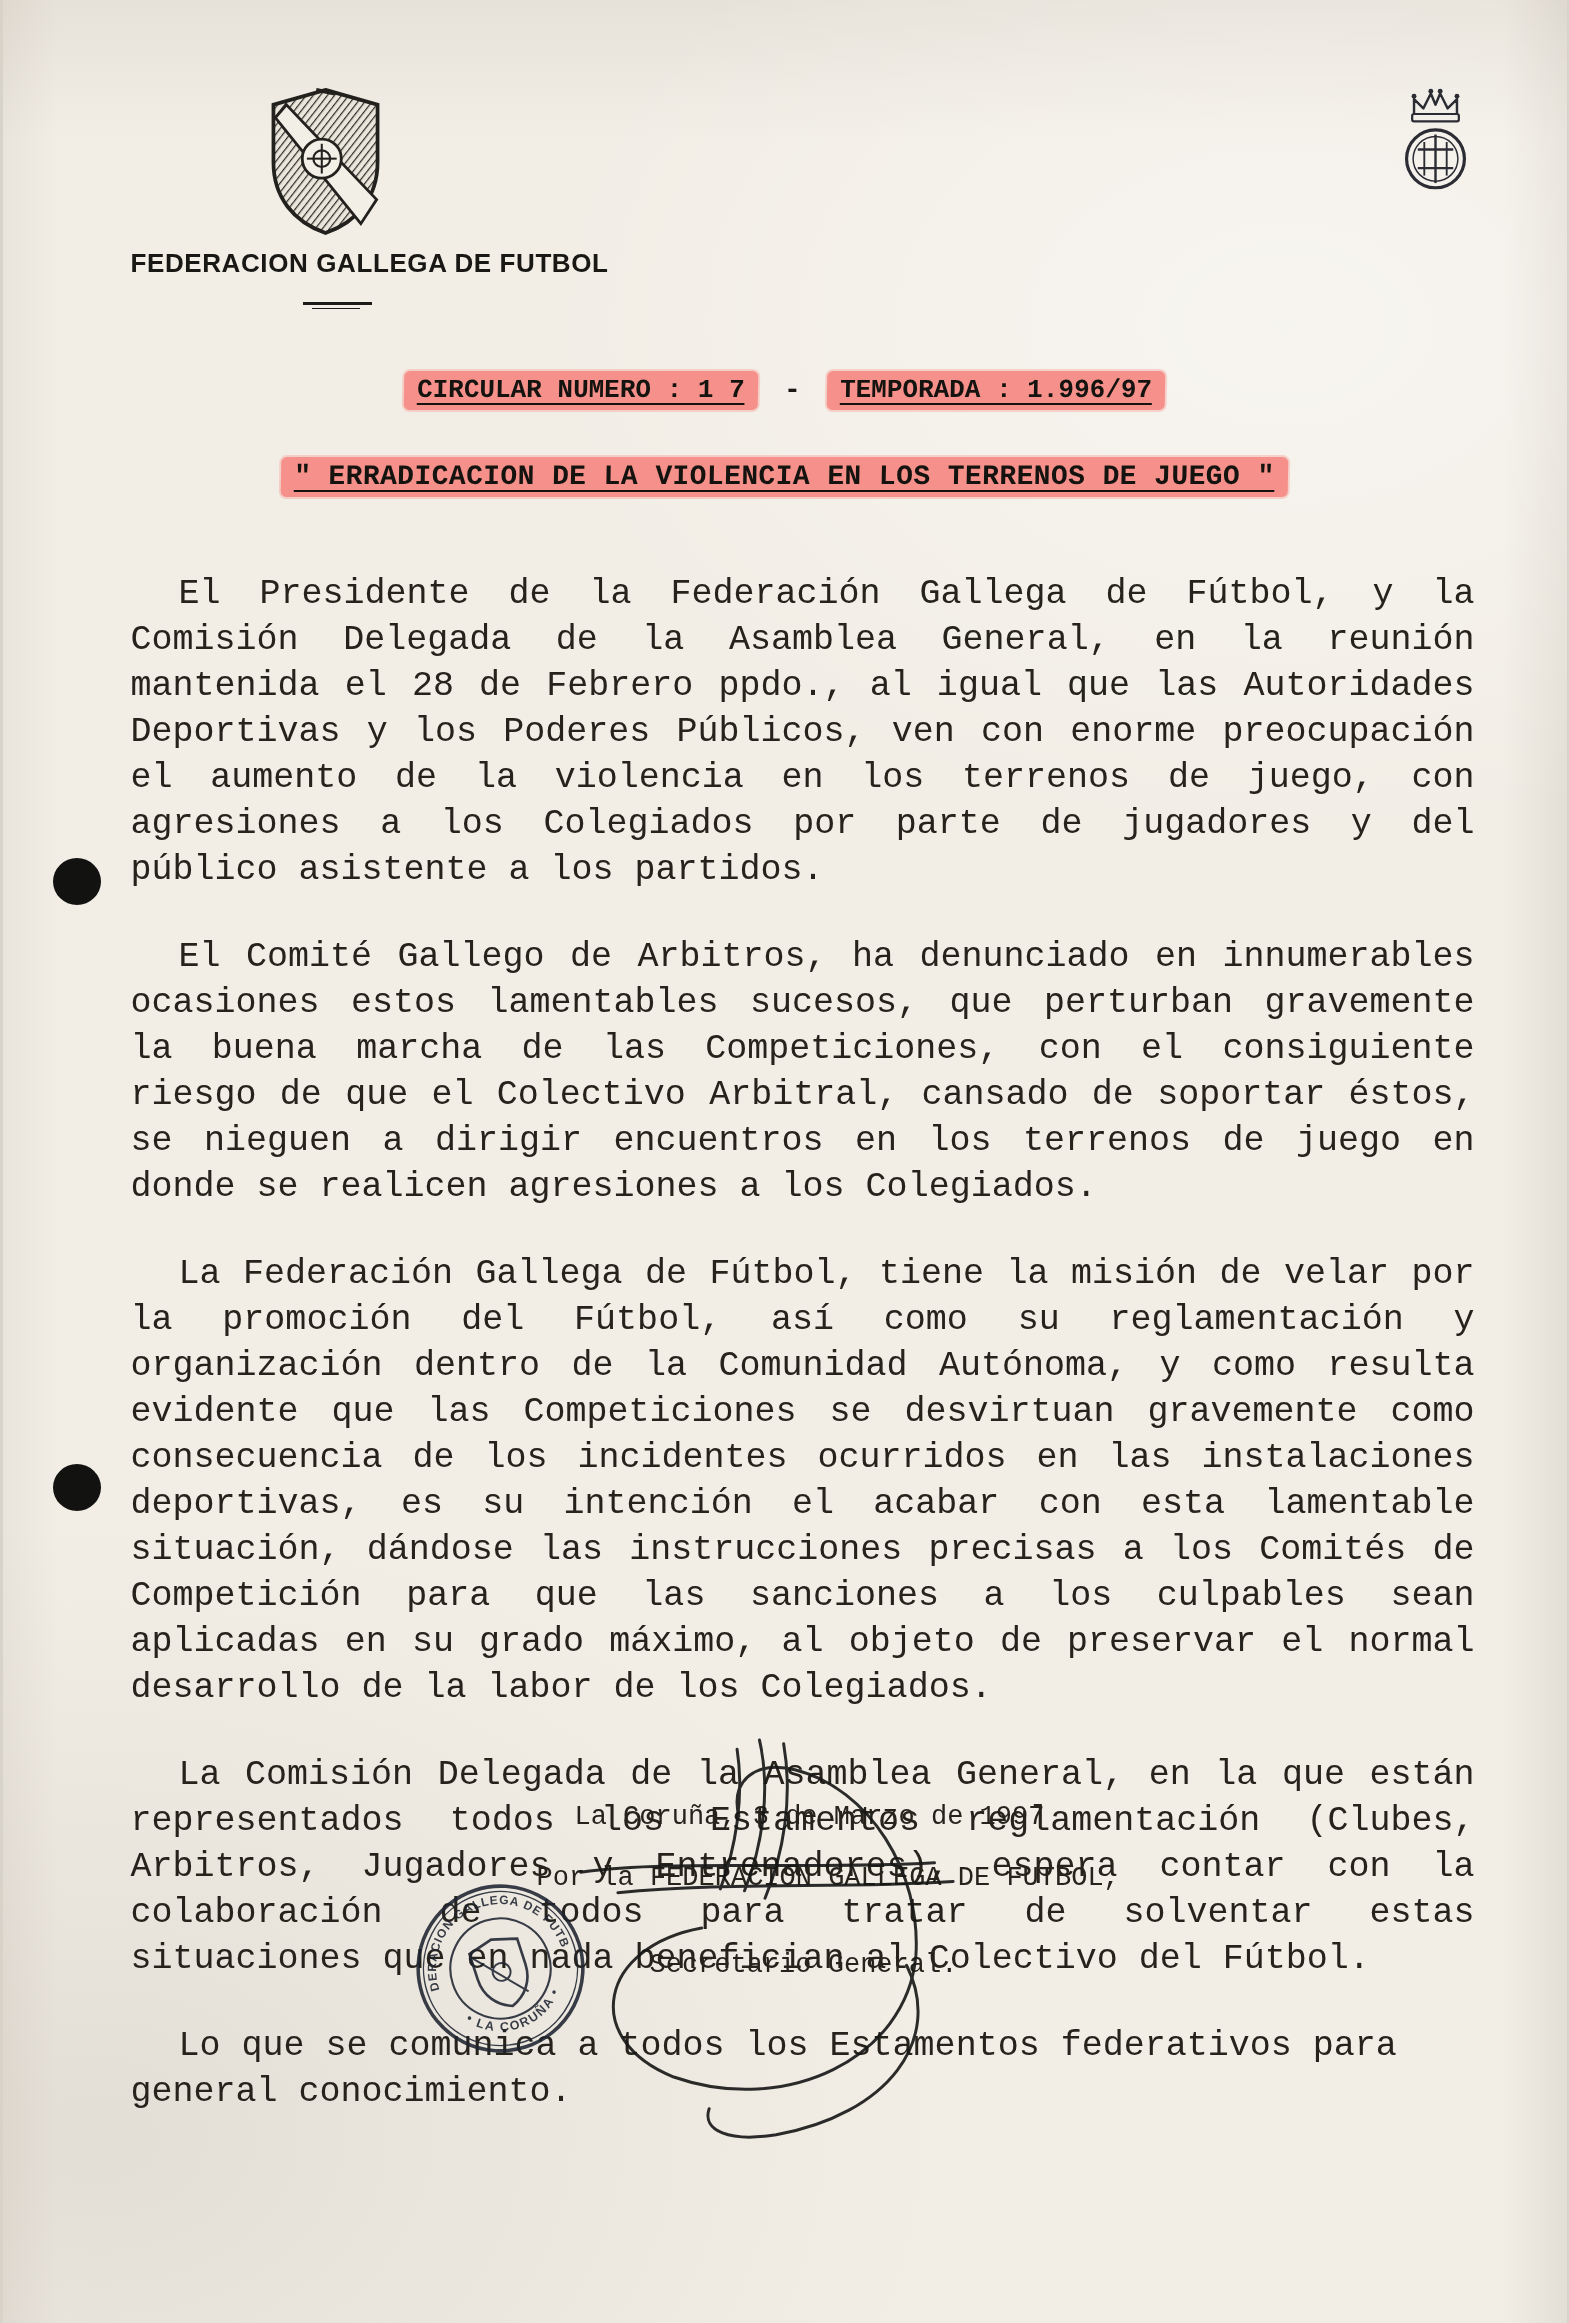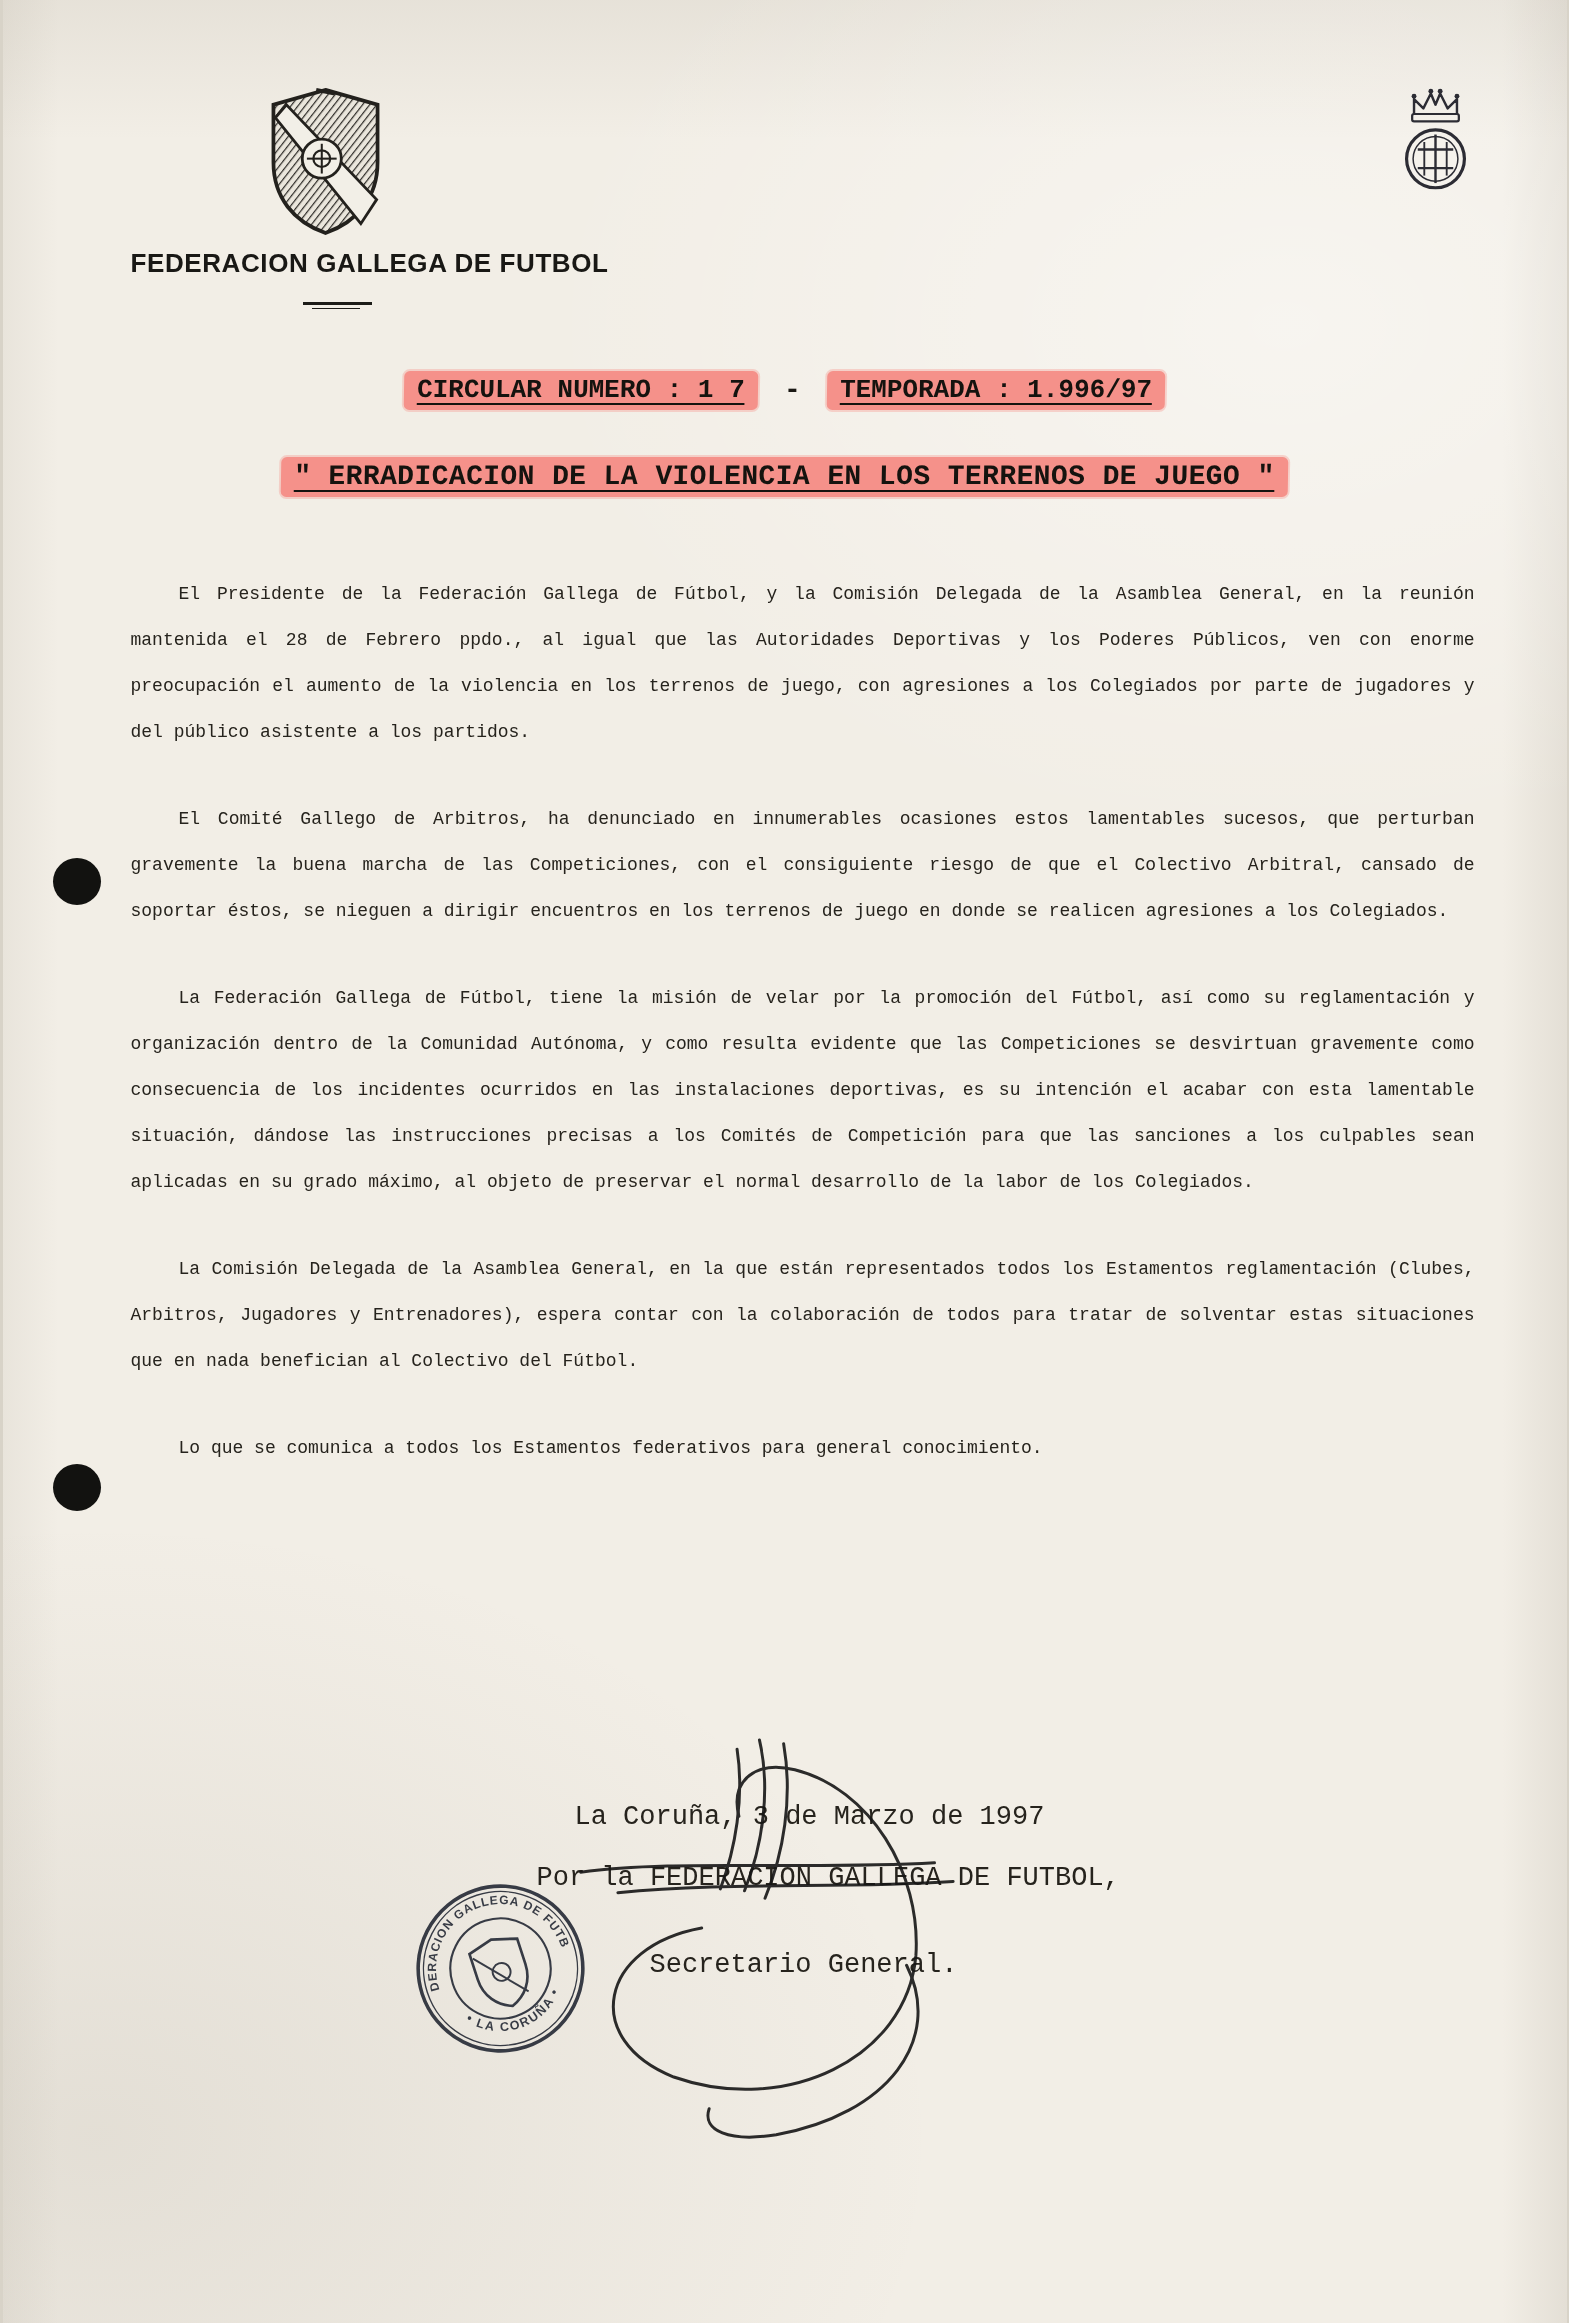--- a/index.html
+++ b/index.html
@@ -54,21 +54,21 @@
     transform:skewX(-1deg);
   }
   .subject-row .hl{font-size:28px;letter-spacing:0.4px;}
   .title-sep{font-weight:bold;font-size:28px;color:#1a1813;}
   
   .body-block{
     position:absolute;left:128px;top:571px;width:1344px;
   }
   .body-block p{
     margin:0 0 41px 0;
-    font-size:18px;line-height:46px;
+    font-size:35px;line-height:46px;
     text-indent:48px;text-align:justify;
     color:#26231d;
   }
   .body-block p:last-child{text-align:left;}
   
   .closing-line{position:absolute;font-size:27px;color:#26231d;white-space:nowrap;}
   .place-date{left:572px;top:1802px;}
   .by-line{left:534px;top:1863px;}
   .signer-title{left:647px;top:1950px;}
   

